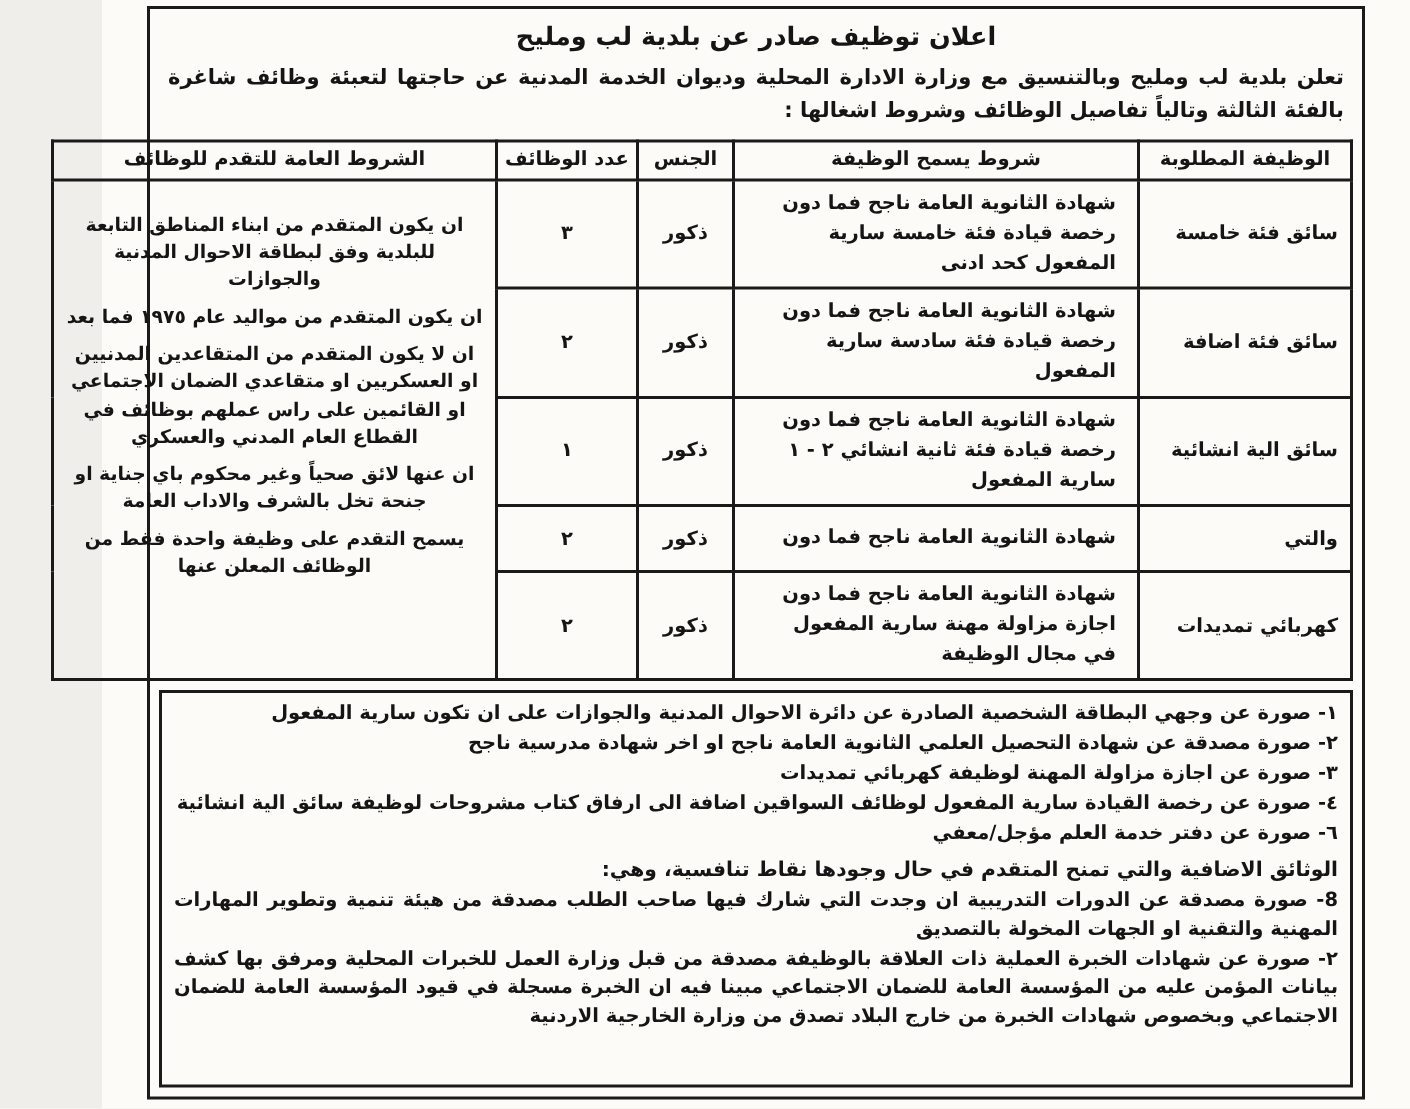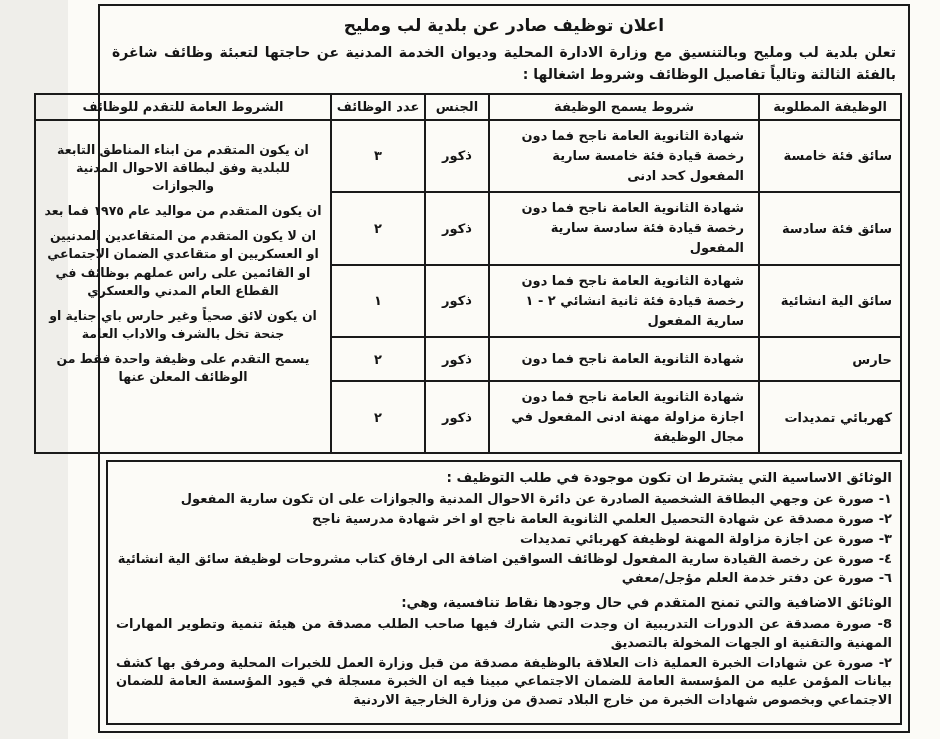--- a/index.html
+++ b/index.html
@@ -129,65 +129,64 @@
           <td class="cell-cond">
             <div>شهادة الثانوية العامة ناجح فما دون</div>
             <div>رخصة قيادة فئة خامسة سارية المفعول كحد ادنى</div>
           </td>
           <td class="cell-center">ذكور</td>
           <td class="cell-center">٣</td>
           <td class="cell-general" rowspan="5">
             <p>ان يكون المتقدم من ابناء المناطق التابعة للبلدية وفق لبطاقة الاحوال المدنية والجوازات</p>
             <p>ان يكون المتقدم من مواليد عام ١٩٧٥ فما بعد</p>
             <p>ان لا يكون المتقدم من المتقاعدين المدنيين او العسكريين او متقاعدي الضمان الاجتماعي او القائمين على راس عملهم بوظائف في القطاع العام المدني والعسكري</p>
-            <p>ان يكون لائق صحياً وغير حارس باي جناية او جنحة تخل بالشرف والاداب العامة</p>
+            <p>ان عنها لائق صحياً وغير محكوم باي جناية او جنحة تخل بالشرف والاداب العامة</p>
             <p>يسمح التقدم على وظيفة واحدة فقط من الوظائف المعلن عنها</p>
           </td>
         </tr>
         <tr style="height:48px">
-          <td class="cell-position">سائق فئة سادسة</td>
+          <td class="cell-position">سائق فئة اضافة</td>
           <td class="cell-cond">
             <div>شهادة الثانوية العامة ناجح فما دون</div>
             <div>رخصة قيادة فئة سادسة سارية المفعول</div>
           </td>
           <td class="cell-center">ذكور</td>
           <td class="cell-center">٢</td>
         </tr>
         <tr style="height:48px">
           <td class="cell-position">سائق الية انشائية</td>
           <td class="cell-cond">
             <div>شهادة الثانوية العامة ناجح فما دون</div>
             <div>رخصة قيادة فئة ثانية انشائي ٢ - ١ سارية المفعول</div>
           </td>
           <td class="cell-center">ذكور</td>
           <td class="cell-center">١</td>
         </tr>
         <tr style="height:44px">
-          <td class="cell-position">حارس</td>
+          <td class="cell-position">والتي</td>
           <td class="cell-cond">
             <div>شهادة الثانوية العامة ناجح فما دون</div>
             <div></div>
           </td>
           <td class="cell-center">ذكور</td>
           <td class="cell-center">٢</td>
         </tr>
         <tr style="height:56px">
           <td class="cell-position">كهربائي تمديدات</td>
           <td class="cell-cond">
             <div>شهادة الثانوية العامة ناجح فما دون</div>
-            <div>اجازة مزاولة مهنة ادنى المفعول في مجال الوظيفة</div>
+            <div>اجازة مزاولة مهنة سارية المفعول في مجال الوظيفة</div>
           </td>
           <td class="cell-center">ذكور</td>
           <td class="cell-center">٢</td>
         </tr>
       </tbody>
     </table>
 
     <div class="docs">
-      <h2>الوثائق الاساسية التي يشترط ان تكون موجودة في طلب التوظيف :</h2>
       <p>١- صورة عن وجهي البطاقة الشخصية الصادرة عن دائرة الاحوال المدنية والجوازات على ان تكون سارية المفعول</p>
       <p>٢- صورة مصدقة عن شهادة التحصيل العلمي الثانوية العامة ناجح او اخر شهادة مدرسية ناجح</p>
       <p>٣- صورة عن اجازة مزاولة المهنة لوظيفة كهربائي تمديدات</p>
       <p>٤- صورة عن رخصة القيادة سارية المفعول لوظائف السواقين اضافة الى ارفاق كتاب مشروحات لوظيفة سائق الية انشائية</p>
       <p>٦- صورة عن دفتر خدمة العلم مؤجل/معفي</p>
 
       <h2 class="second">الوثائق الاضافية والتي تمنح المتقدم في حال وجودها نقاط تنافسية، وهي:</h2>
       <p class="just">8- صورة مصدقة عن الدورات التدريبية ان وجدت التي شارك فيها صاحب الطلب مصدقة من هيئة تنمية وتطوير المهارات المهنية والتقنية او الجهات المخولة بالتصديق</p>
       <p class="just">٢- صورة عن شهادات الخبرة العملية ذات العلاقة بالوظيفة مصدقة من قبل وزارة العمل للخبرات المحلية ومرفق بها كشف بيانات المؤمن عليه من المؤسسة العامة للضمان الاجتماعي مبينا فيه ان الخبرة مسجلة في قيود المؤسسة العامة للضمان الاجتماعي وبخصوص شهادات الخبرة من خارج البلاد تصدق من وزارة الخارجية الاردنية</p>
 

